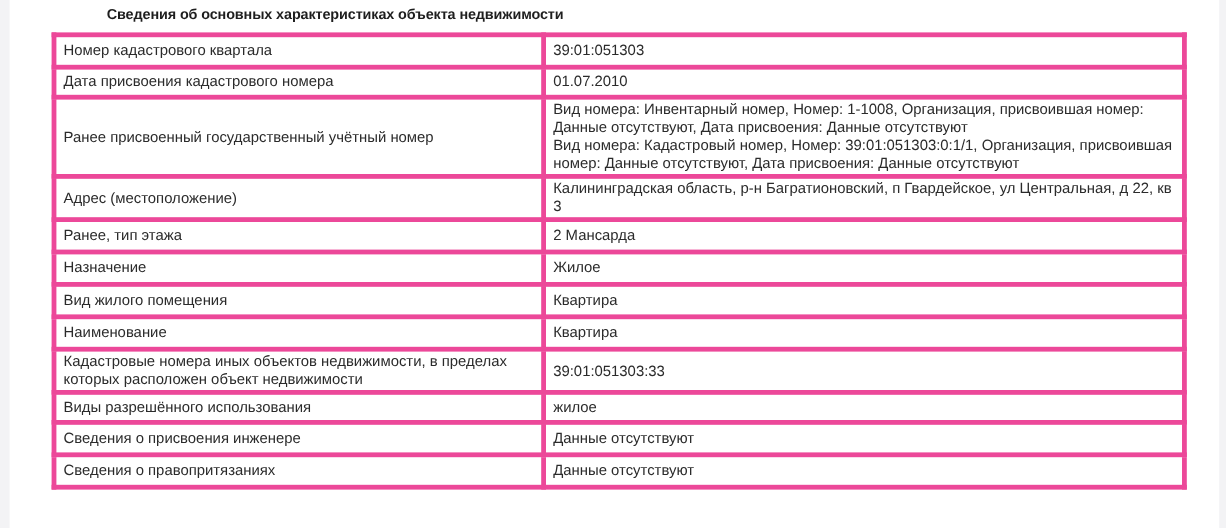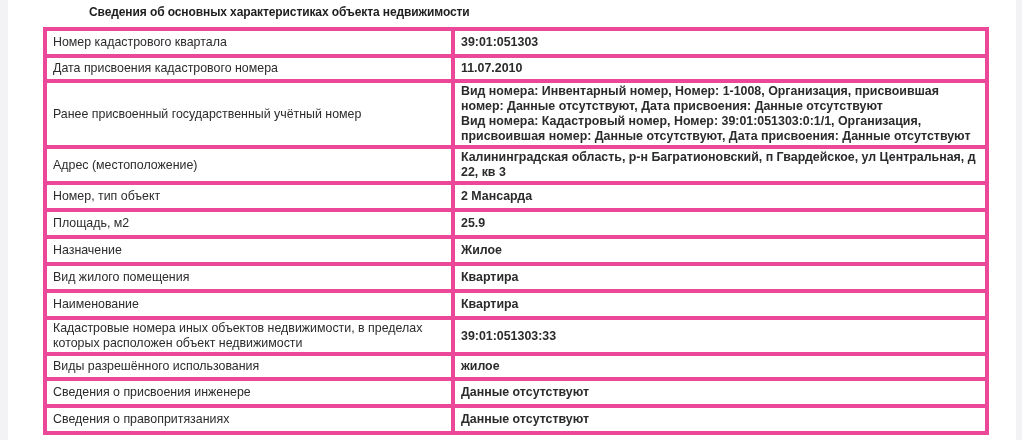--- a/index.html
+++ b/index.html
@@ -44,21 +44,21 @@
       font-size: 12.4px;
       color: #2b2b2b;
     }
     table.props td {
       border: 4px solid #ec4899;
       padding: 1px 6px 1px 6px;
       vertical-align: middle;
       line-height: 15px;
     }
     table.props td.label { width: 392px; }
-    table.props td.value { width: 518px; font-weight: bold; }
+    table.props td.value { width: 518px; }
     tr.h24 td { height: 21px; }
     tr.h22 td { height: 19px; margin-left: 40px; }
     tr.h60 td { height: 57px; }
     tr.h31 td { height: 28px; }
     tr.h30 td { height: 27px; }
     .vline { display: block; }
   </style>
 </head>
 <body>
 
@@ -68,40 +68,36 @@
 <div class="section-title">Сведения об основных характеристиках объекта недвижимости</div>
 
 <table class="props">
   <tbody>
     <tr class="h24">
       <td class="label">Номер кадастрового квартала</td>
       <td class="value">39:01:051303</td>
     </tr>
     <tr class="h22">
       <td class="label">Дата присвоения кадастрового номера</td>
-      <td class="value">11.07.2010</td>
+      <td class="value">01.07.2010</td>
     </tr>
     <tr class="h60">
       <td class="label">Ранее присвоенный государственный учётный номер</td>
       <td class="value">
         <span class="vline">Вид номера: Инвентарный номер, Номер: 1-1008, Организация, присвоившая номер: Данные отсутствуют, Дата присвоения: Данные отсутствуют</span>
         <span class="vline">Вид номера: Кадастровый номер, Номер: 39:01:051303:0:1/1, Организация, присвоившая номер: Данные отсутствуют, Дата присвоения: Данные отсутствуют</span>
       </td>
     </tr>
     <tr class="h24">
       <td class="label">Адрес (местоположение)</td>
       <td class="value">Калининградская область, р-н Багратионовский, п Гвардейское, ул Центральная, д 22, кв 3</td>
     </tr>
     <tr class="h24">
-      <td class="label">Номер, тип объект</td>
+      <td class="label">Ранее, тип этажа</td>
       <td class="value">2 Мансарда</td>
-    </tr>
-    <tr class="h24">
-      <td class="label">Площадь, м2</td>
-      <td class="value">25.9</td>
     </tr>
     <tr class="h24">
       <td class="label">Назначение</td>
       <td class="value">Жилое</td>
     </tr>
     <tr class="h24">
       <td class="label">Вид жилого помещения</td>
       <td class="value">Квартира</td>
     </tr>
     <tr class="h24">

